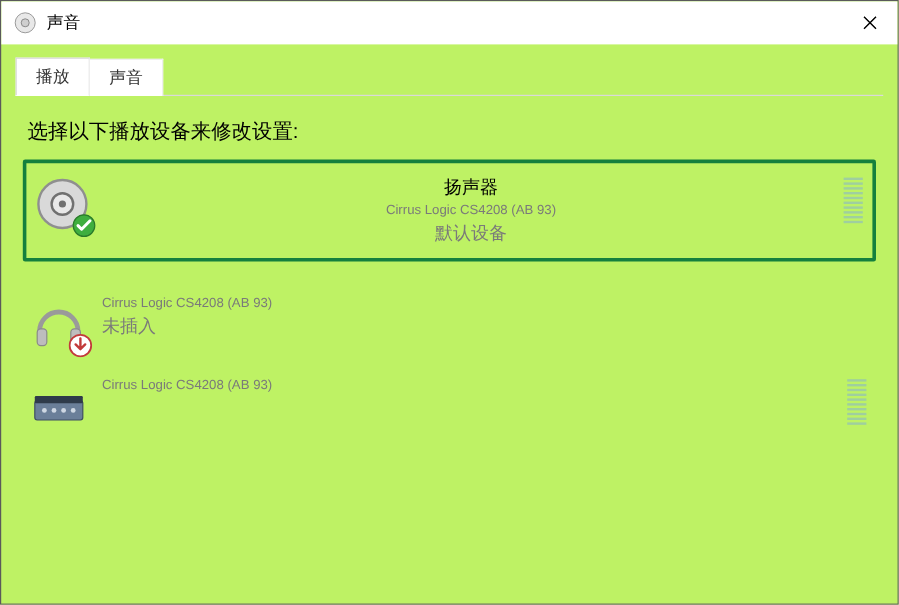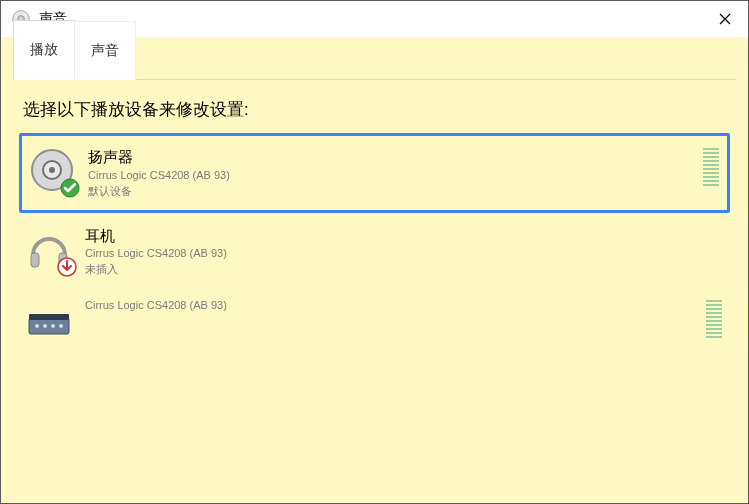--- a/index.html
+++ b/index.html
@@ -1,37 +1,37 @@
 <!DOCTYPE html>
 <html><head>
 <meta charset="utf-8">
 <style>
   html,body{margin:0;padding:0;font-family:"Microsoft YaHei","Segoe UI",sans-serif;background:#f5f5f5;}
-  .window{width:749px;height:504px;background:#fef9c3;border:1px solid #5a5a5a;box-sizing:border-box;position:relative;overflow:hidden;}
+  .window{width:749px;height:504px;background:#bef264;border:1px solid #5a5a5a;box-sizing:border-box;position:relative;overflow:hidden;}
   .titlebar{height:36px;display:flex;align-items:center;padding:0 0 0 10px;background:#fff;}
   .titlebar .icon{width:20px;height:20px;margin-right:8px;}
   .titlebar .title{font-size:14px;color:#000;}
   .titlebar .spacer{flex:1;}
   .close{width:46px;height:30px;display:flex;align-items:center;justify-content:center;cursor:pointer;}
   .close svg{width:12px;height:12px;}
   .content{padding:10px 12px 0 12px;}
   .tabs{display:flex;align-items:flex-end;border-bottom:1px solid #d9d9d9;height:32px;}
-  .tab{padding:20px 16px;font-size:14px;color:#333;border:1px solid transparent;border-bottom:none;cursor:pointer;position:relative;top:1px;background:#fff;}
+  .tab{padding:6px 16px;font-size:14px;color:#333;border:1px solid transparent;border-bottom:none;cursor:pointer;position:relative;top:1px;background:#fff;}
   .tab.active{border-color:#d9d9d9;border-bottom:1px solid #fff;}
   .tab:not(.active){border-left:1px solid #eee;border-right:1px solid #eee;border-top:1px solid #eee;margin-left:-1px;}
   .tabs .tab:first-child{margin-left:0;}
   .instruction{font-size:17px;color:#000;margin:18px 10px 12px 10px;}
   .device-list{padding:0 6px;}
   .device{display:flex;align-items:flex-start;padding:10px 8px 10px 6px;position:relative;}
-  .device.highlighted{border:3px solid #3b82f6;border-radius:2px;margin-bottom:2px;}
+  .device.highlighted{border:3px solid #15803d;border-radius:2px;margin-bottom:18px;text-align:center;}
   .dev-icon{width:48px;height:48px;flex:none;margin-right:12px;position:relative;}
   .dev-text{flex:1;line-height:1.45;}
   .dev-name{font-size:15px;color:#000;}
   .dev-driver{font-size:11px;color:#7a7a7a;}
-  .dev-status{font-size:11px;color:#7a7a7a;}
+  .dev-status{font-size:15px;color:#7a7a7a;}
   .level-bars{width:16px;display:flex;flex-direction:column;gap:2px;margin-left:6px;padding-top:2px;}
   .level-bars span{height:2px;background:#9fcf9f;display:block;}
   .badge{position:absolute;right:-4px;bottom:-4px;width:20px;height:20px;}
 </style>
 </head>
 <body>
 
 <div class="window">
   <div class="titlebar">
     <span class="icon">
@@ -86,21 +86,20 @@
         <div class="device">
           <div class="dev-icon"><svg viewBox="0 0 48 48">
               <path d="M8 30 a16 16 0 0 1 32 0" fill="none" stroke="#9a9a9a" stroke-width="4"></path>
               <rect x="6" y="28" width="8" height="14" rx="3" fill="#bdbdbd" stroke="#8a8a8a"></rect>
               <rect x="34" y="28" width="8" height="14" rx="3" fill="#bdbdbd" stroke="#8a8a8a"></rect>
             </svg><div class="badge"><svg viewBox="0 0 20 20">
                 <circle cx="10" cy="10" r="9" fill="#fff" stroke="#c23b3b" stroke-width="1.5"></circle>
                 <path d="M10 4 v8 M6 9 l4 4 l4-4" fill="none" stroke="#c23b3b" stroke-width="2" stroke-linecap="round" stroke-linejoin="round"></path>
               </svg></div></div>
           <div class="dev-text">
-            <div class="dev-name">耳机</div>
             <div class="dev-driver">Cirrus Logic CS4208 (AB 93)</div>
             <div class="dev-status">未插入</div>
           </div>
         </div>
         <div class="device">
           <div class="dev-icon"><svg viewBox="0 0 48 48">
               <rect x="4" y="20" width="40" height="16" rx="2" fill="#6b7f99" stroke="#3f4f63" stroke-width="1"></rect>
               <rect x="4" y="16" width="40" height="6" rx="1" fill="#2f3b4a"></rect>
               <circle cx="12" cy="28" r="2" fill="#cfd8e3"></circle>
               <circle cx="20" cy="28" r="2" fill="#cfd8e3"></circle>

